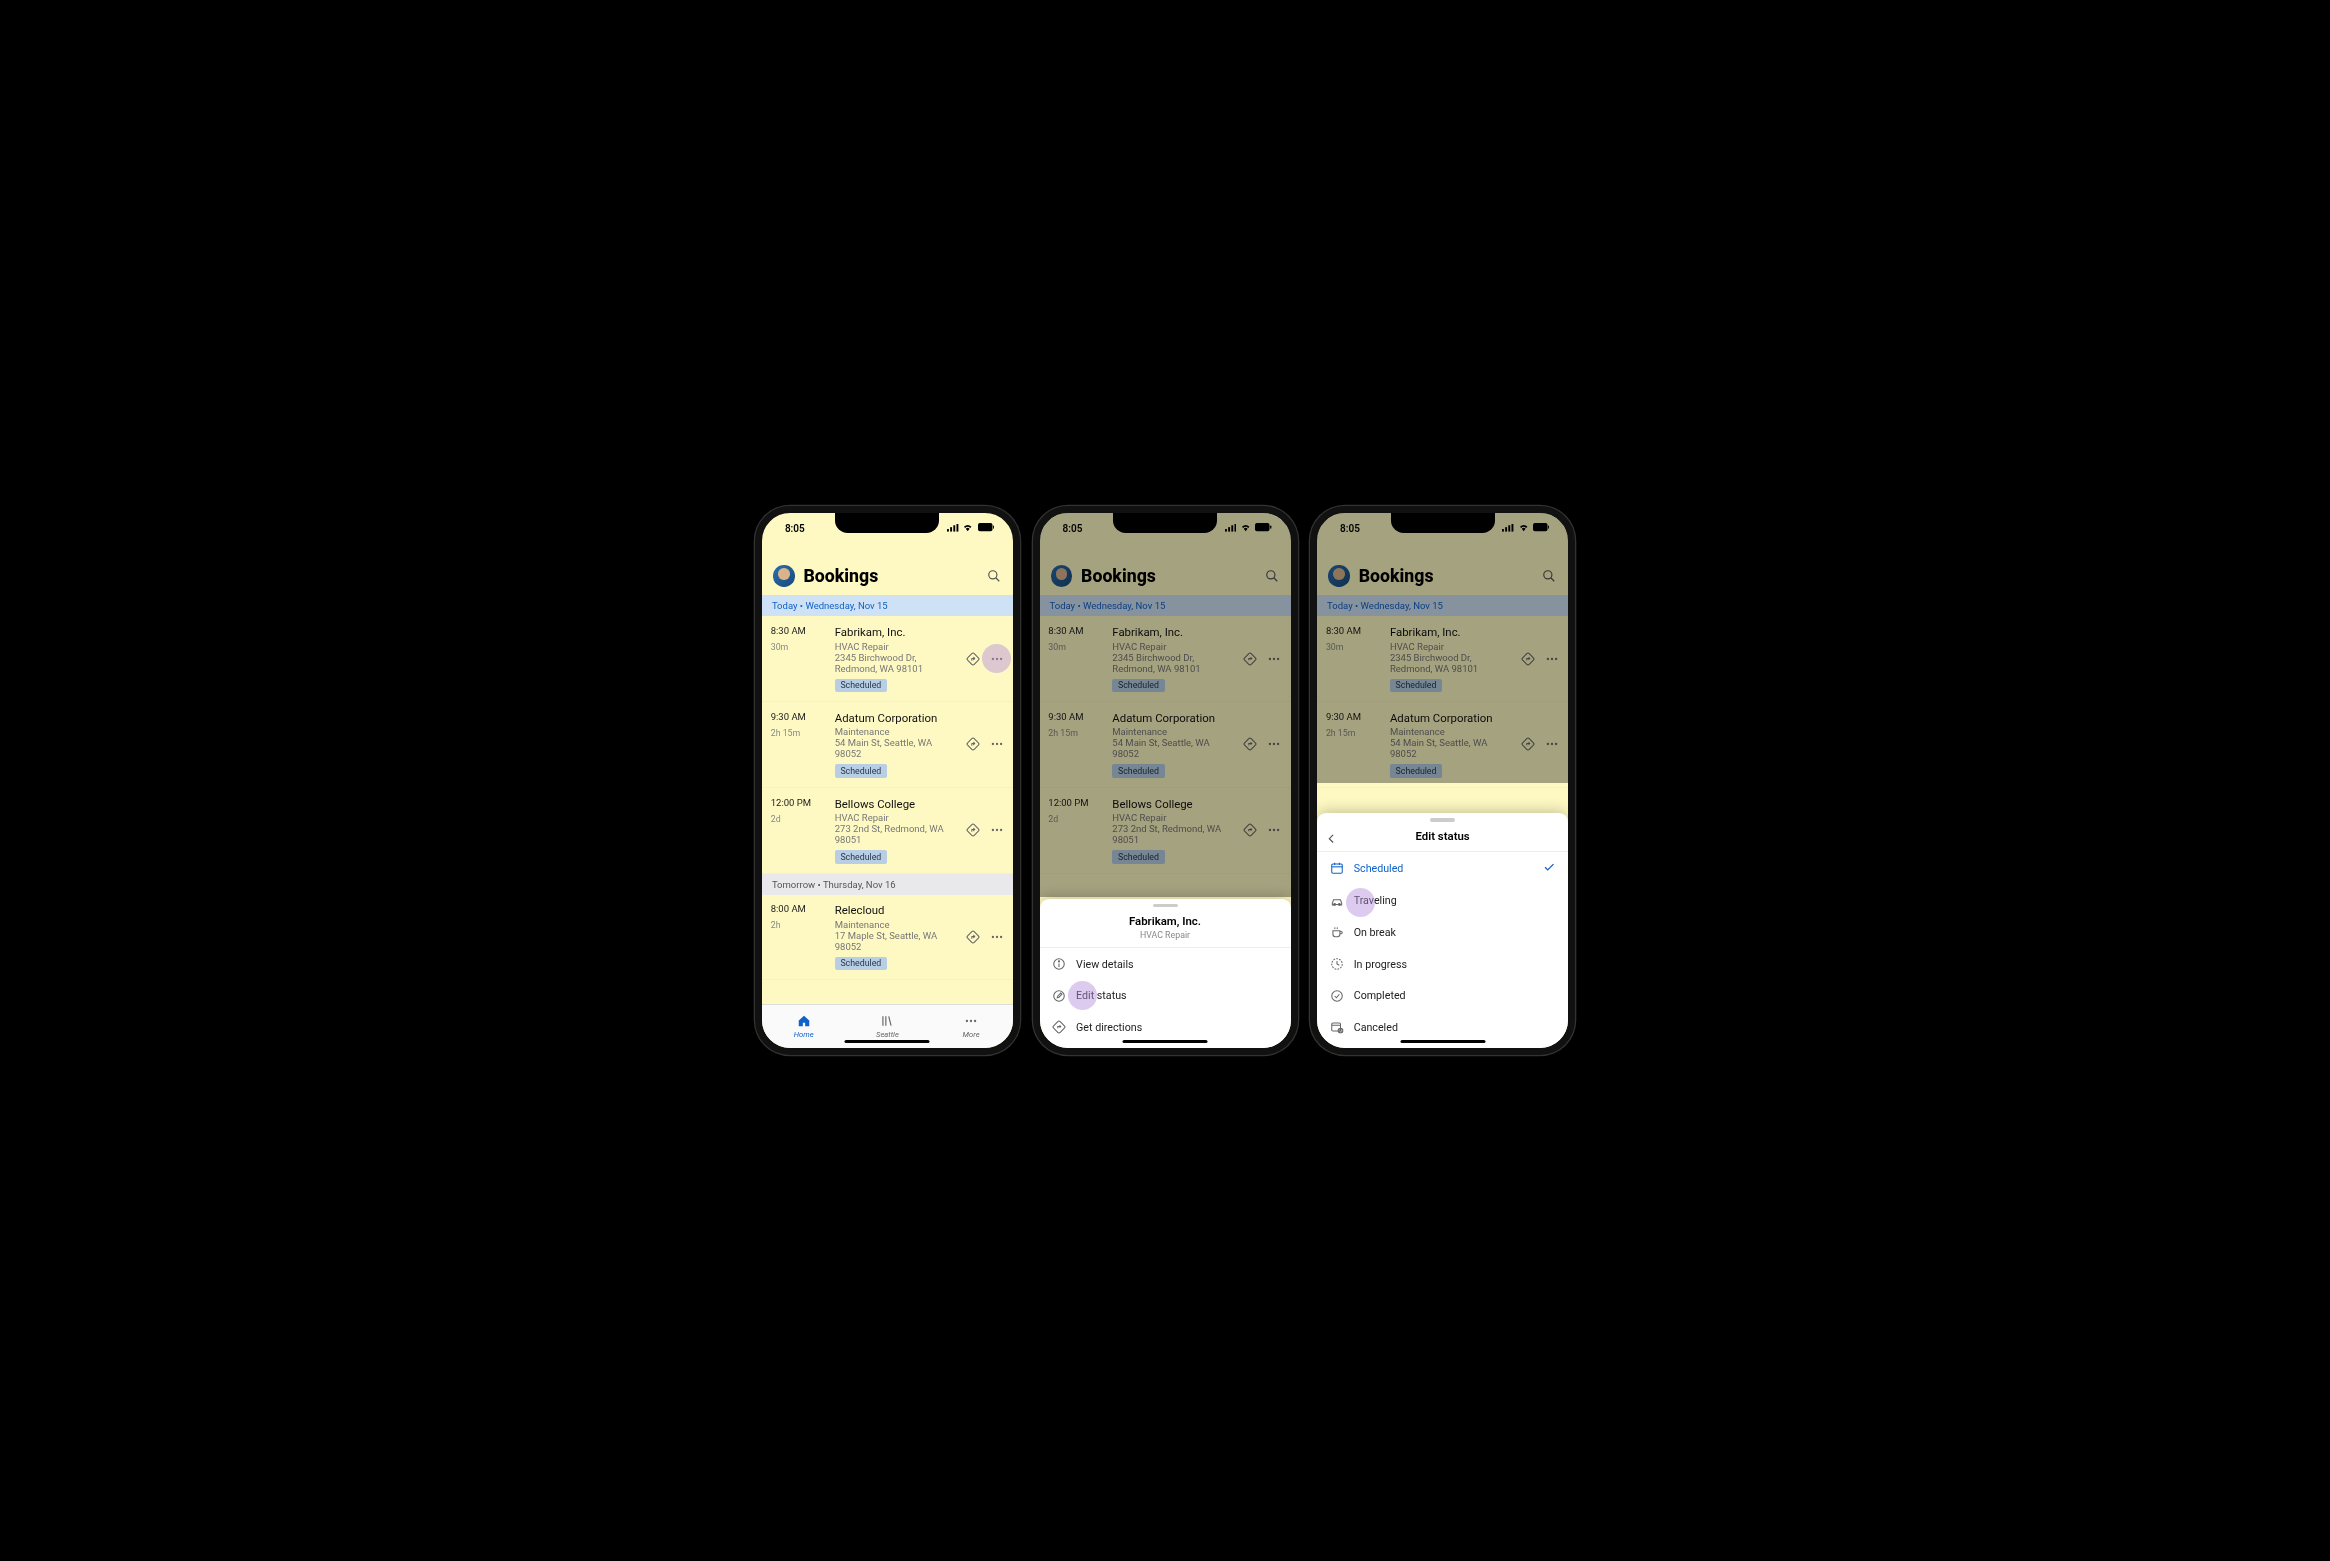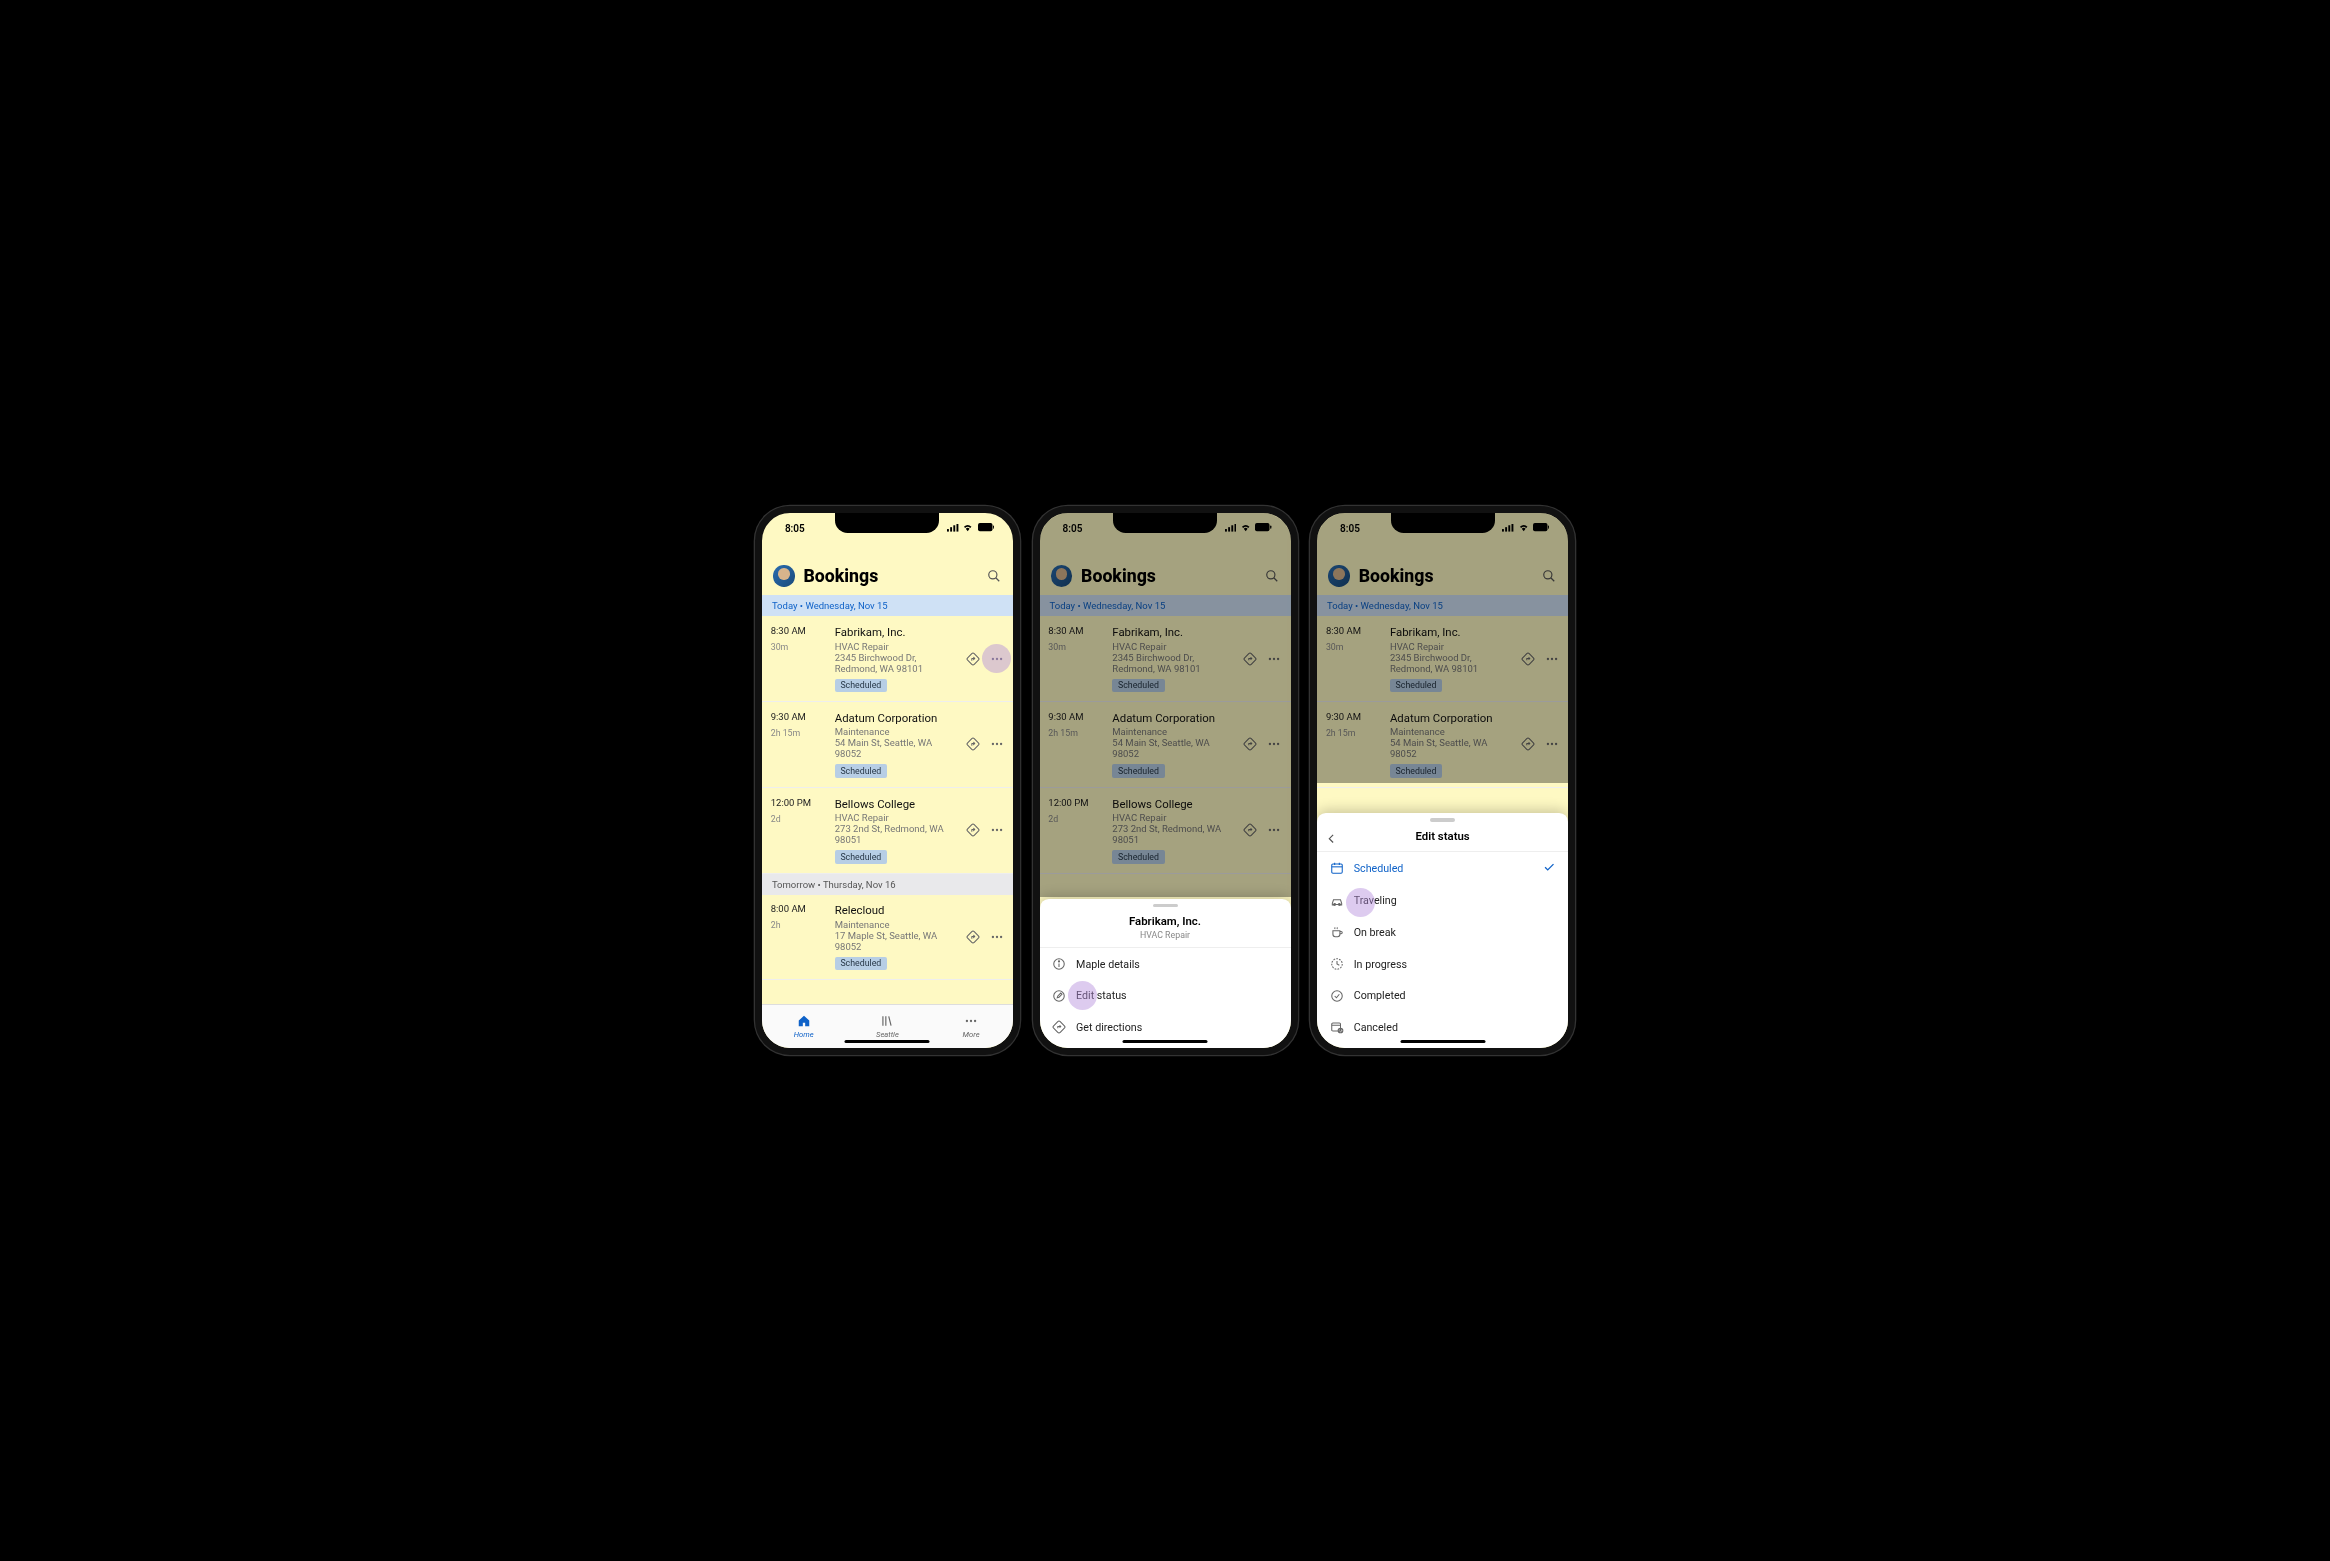--- a/index.html
+++ b/index.html
@@ -523,21 +523,21 @@
     <div class="sheet-header">
       <div class="title">Fabrikam, Inc.</div>
       <div class="sub">HVAC Repair</div>
     </div>
     <div class="sheet-item">
       <svg width="14" height="14" viewBox="0 0 24 24" fill="none" stroke="currentColor" stroke-width="1.8">
           <circle cx="12" cy="12" r="9"></circle>
           <line x1="12" y1="11" x2="12" y2="17"></line>
           <circle cx="12" cy="7.5" r="1" fill="currentColor"></circle>
         </svg>
-      <span>Maple details</span>
+      <span>View details</span>
     </div>
     <div class="sheet-item">
       <div class="tap-highlight" style="left:28px;top:1.3px"></div>
       <svg width="14" height="14" viewBox="0 0 24 24" fill="none" stroke="currentColor" stroke-width="1.8">
           <circle cx="12" cy="12" r="9"></circle>
           <path d="M9 15 l1-3 l5-5 l2 2 l-5 5 z"></path>
         </svg>
       <span>Edit status</span>
     </div>
     <div class="sheet-item">

